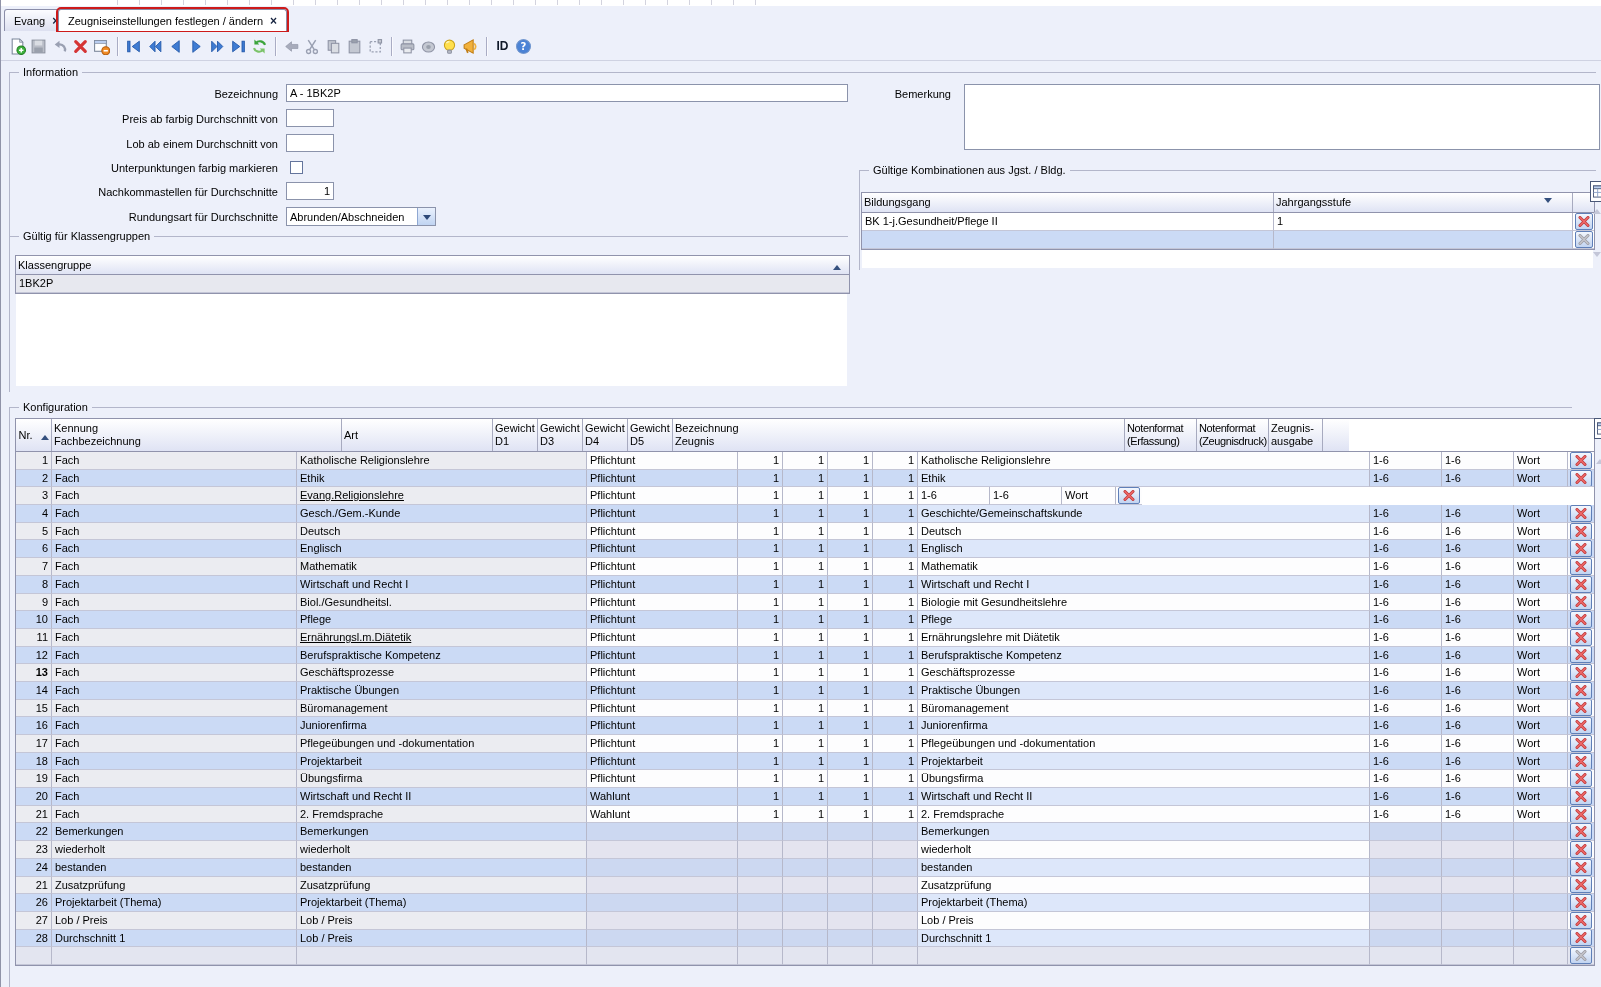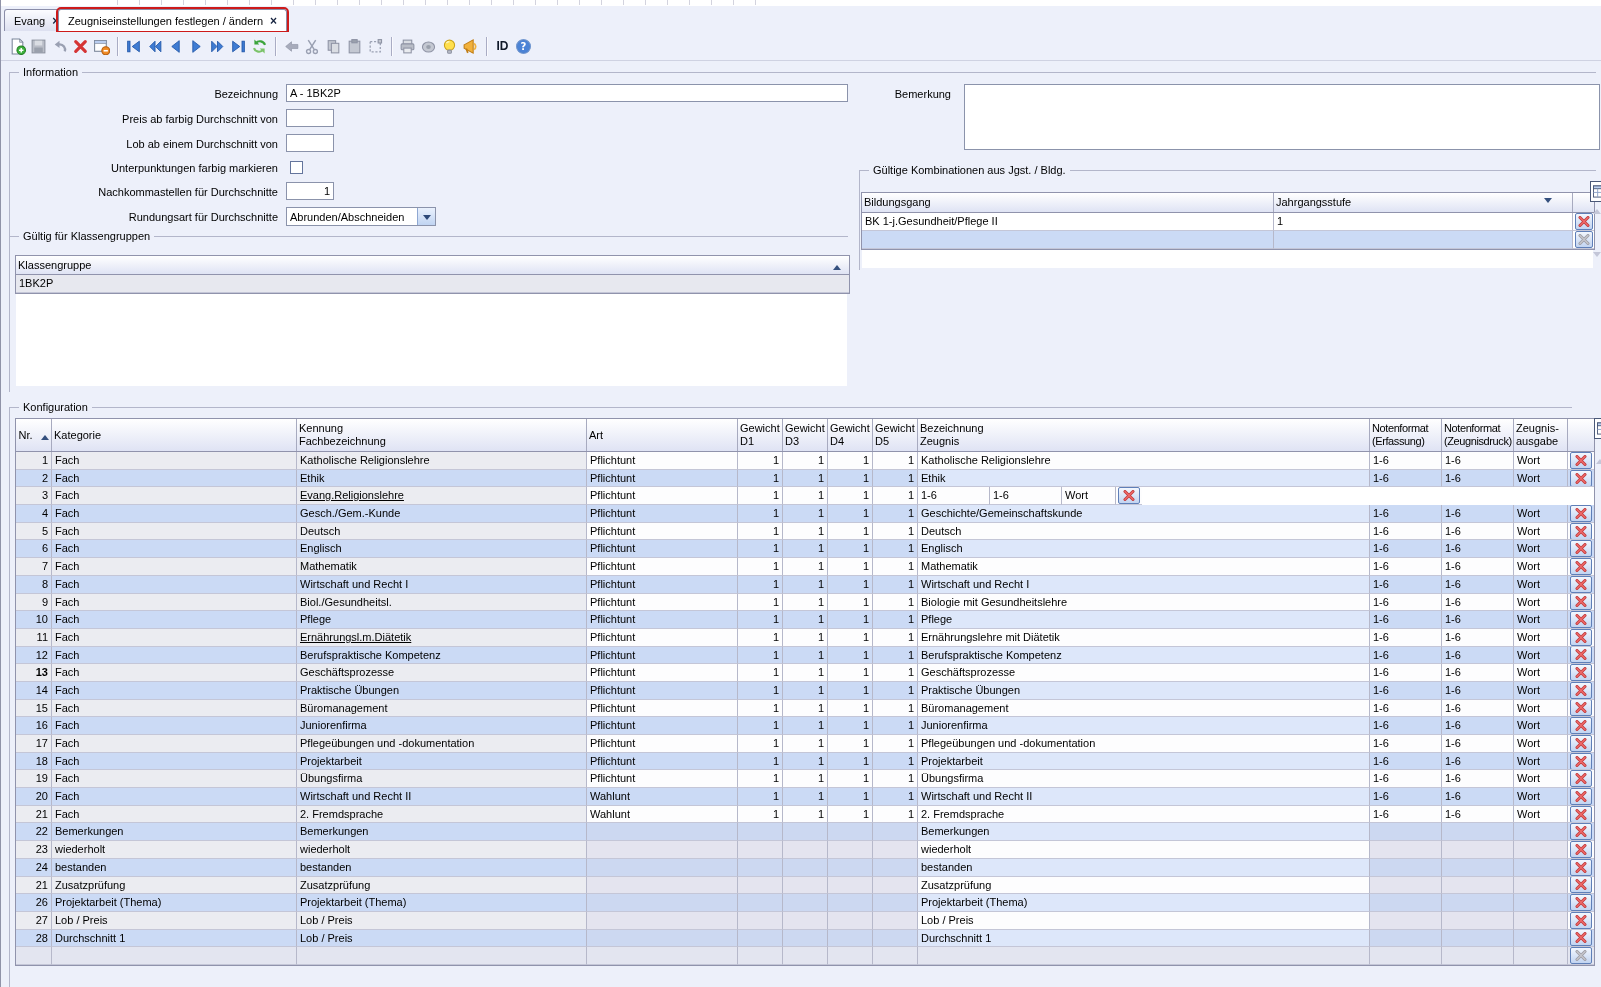--- a/index.html
+++ b/index.html
@@ -346,23 +346,20 @@
 
   <div class="group" style="left:8px;top:407px;width:1563px;height:580px;">
     <span class="glabel">Konfiguration</span>
   </div>
   <div id="konf-grid" style="position: absolute; left: 14px; top: 418px; width: 1578px;" class="grid">
       <div class="hrow">
         <div class="hc" style="width: 36px; height: 32px; flex-direction: row; align-items: center;">
           <span>Nr.</span>
           <span class="sortup" style="margin-left:8px;"></span>
         </div>
-        <div class="hc" style="width:245px;height:32px;">
-          <span class="l1">Kategorie</span>
-        </div>
         <div class="hc" style="width:290px;height:32px;">
           <span class="l1">Kennung</span>
           <span class="l2">Fachbezeichnung</span>
         </div>
         <div class="hc" style="width:151px;height:32px;">
           <span class="l1">Art</span>
         </div>
         <div class="hc" style="width:45px;height:32px;">
           <span class="l1">Gewicht</span>
           <span class="l2">D1</span>

